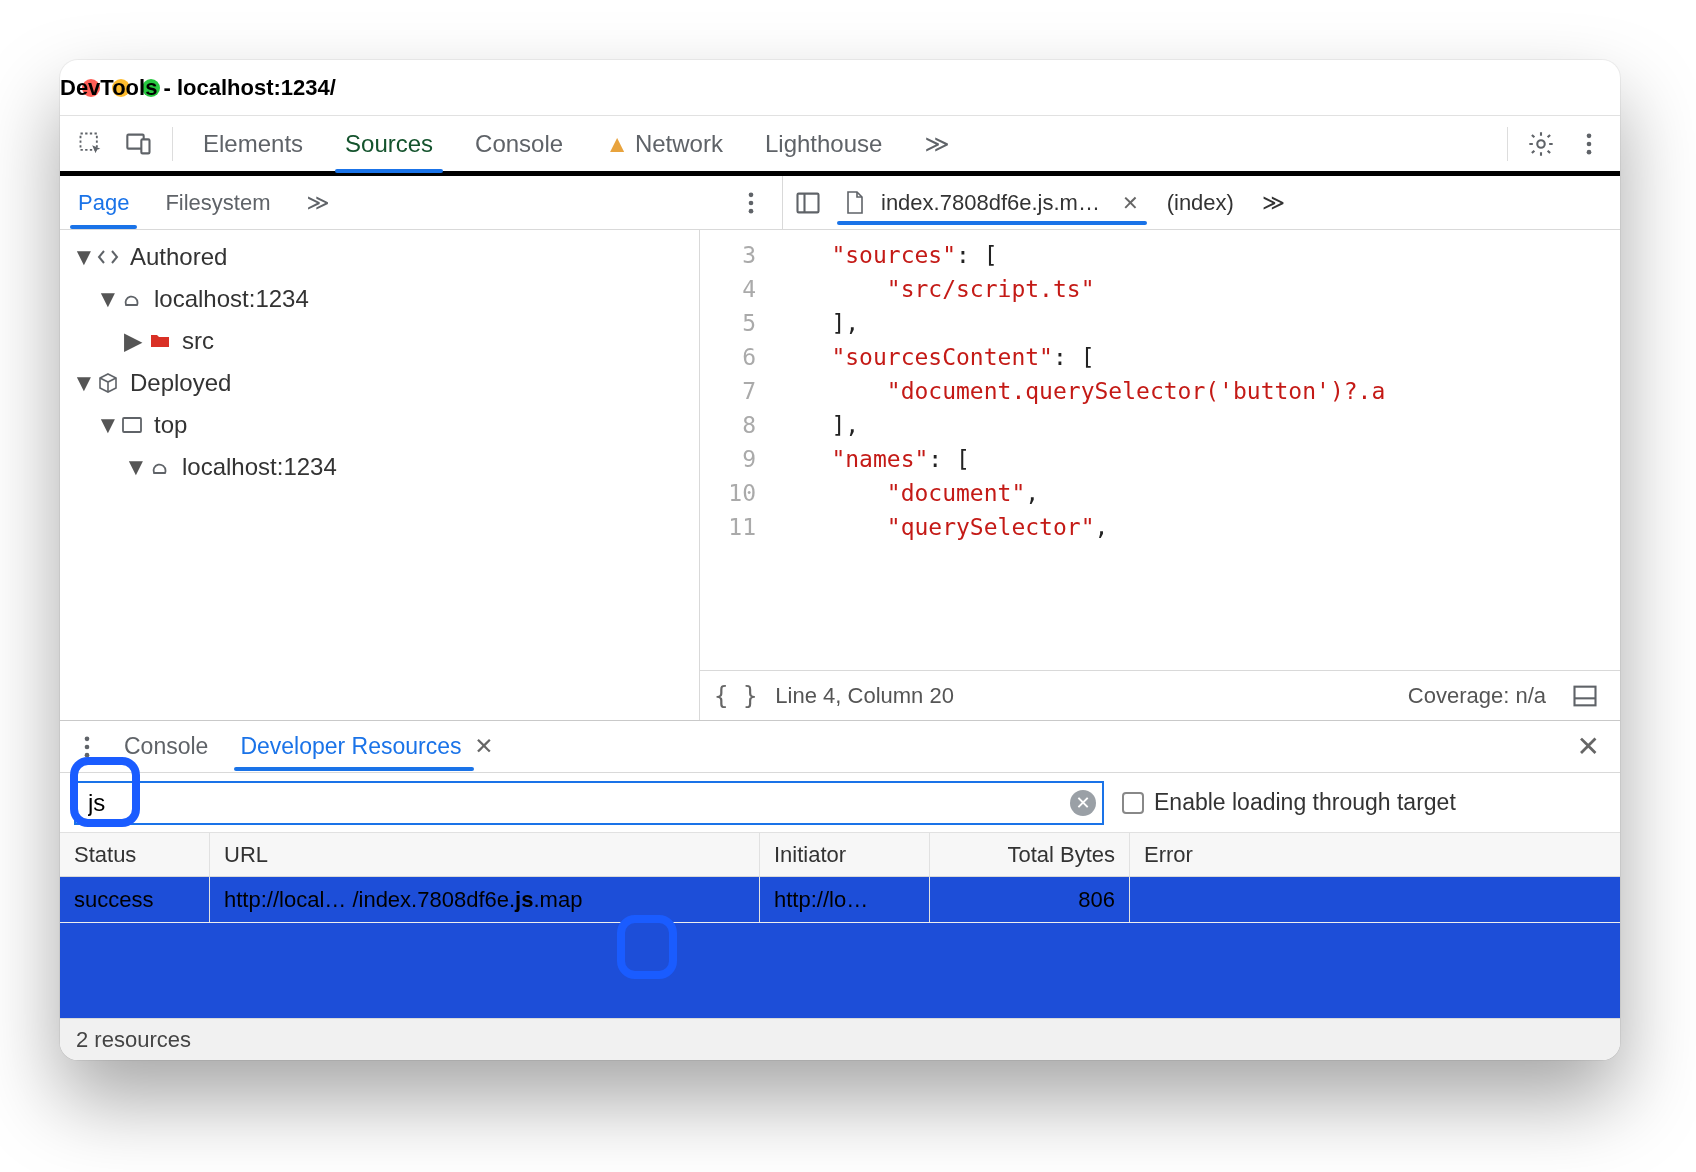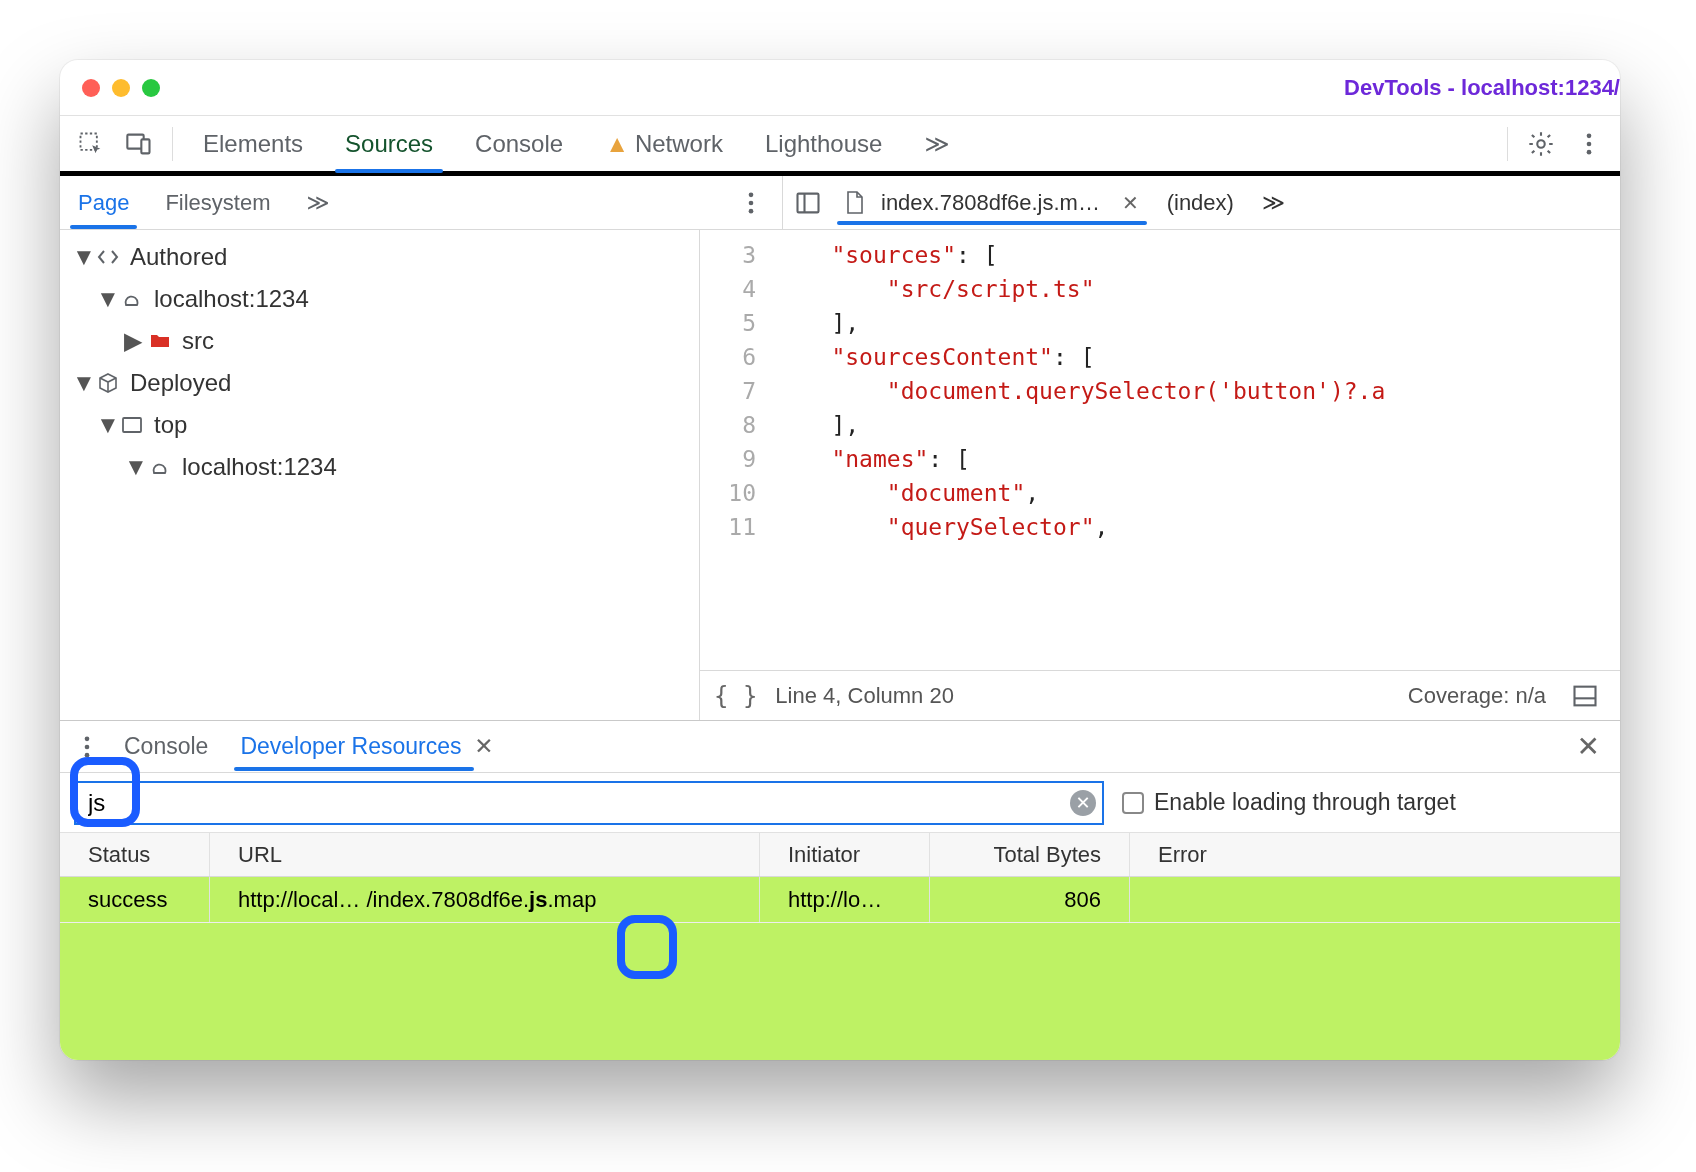--- a/index.html
+++ b/index.html
@@ -9,21 +9,21 @@
     width: 1560px; height: 1000px; border-radius: 18px; background:#fff;
     box-shadow: 0 40px 80px rgba(0,0,0,.35), 0 0 0 1px rgba(0,0,0,.05);
     display:flex; flex-direction:column; overflow:hidden;
     position:relative;
   }
   
   .titlebar { height:56px; display:flex; align-items:center; position:relative; border-bottom:1px solid #e1e1e1;}
   .traffic { display:flex; gap:12px; margin-left:22px;}
   .dot { width:18px; height:18px; border-radius:50%; }
   .dot.red{background:#ff5f57;} .dot.yellow{background:#febc2e;} .dot.green{background:#28c840;}
-  .titletext{ position:absolute; left:0; right:0; text-align:right; font-size:22px; font-weight:600; color:#6d28d9;}
+  .titletext{ position:absolute; left:0; right:0; text-align:left; font-size:22px; font-weight:600; color:#000000;}
   
   .maintabs { height:60px; display:flex; align-items:center; border-bottom:5px solid #000000; padding:0 10px; gap:6px; color:#555;}
   .iconbtn { display:inline-flex; align-items:center; justify-content:center; width:42px; height:42px; color:#5f6368;}
   .iconbtn svg{width:28px;height:28px;}
   .vdiv { width:1px; height:34px; background:#ddd; margin:0 6px;}
   .tab { font-size:24px; color:#5f6368; padding:14px 18px; cursor:pointer; position:relative;}
   .tab.active { color:#14532d; font-weight:400;}
   .tab.active::after{ content:""; position:absolute; left:8px; right:8px; bottom:-1px; height:4px; background:#1a73e8; border-radius:2px;}
   .tab .warn{ color:#e8a33d; margin-right:6px;}
   .maintabs .spacer{flex:1;}
@@ -61,23 +61,23 @@
   .drawertabs .tab2.active{ color:#1a73e8;}
   .drawertabs .tab2.active::after{content:"";position:absolute;left:10px;right:36px;bottom:-1px;height:4px;background:#1a73e8;border-radius:2px;}
   .drawertabs .xclose{ margin-left:auto; font-size:28px; color:#666; padding:0 14px; cursor:pointer;}
   .filterrow{ height:60px; display:flex; align-items:center; padding:0 14px; gap:18px; border-bottom:1px solid #e1e1e1;}
   .filterwrap{ position:relative; flex:0 0 1030px;}
   .filterinput{ width:100%; height:44px; border:2px solid #1a73e8; font-size:24px; padding:0 44px 0 12px; font-family:inherit;}
   .clearx{ position:absolute; right:8px; top:50%; transform:translateY(-50%); width:26px;height:26px;border-radius:50%;background:#9aa0a6;color:#fff;display:flex;align-items:center;justify-content:center;font-size:18px;cursor:pointer;}
   .chkrow{ display:flex; align-items:center; gap:10px; font-size:23px; color:#333;}
   .chkbox{ width:22px;height:22px;border:2px solid #888;border-radius:4px;}
   .tablehead{ display:flex; height:44px; align-items:center; font-size:22px; color:#333; border-bottom:1px solid #d9d9d9; background:#f7f7f7;}
-  .th,.td{ padding:0 28px; border-right:1px solid #e1e1e1; height:100%; display:flex; align-items:center;}
+  .th,.td{ padding:0 14px; border-right:1px solid #e1e1e1; height:100%; display:flex; align-items:center;}
   .c-status{width:150px;} .c-url{width:550px;} .c-init{width:170px;} .c-bytes{width:200px;justify-content:flex-end;} .c-error{flex:1;border-right:none;}
-  .tablebody{flex:1; background:#bef264;}
+  .tablebody{flex:1; background:#1d4ed8;}
   .tablerow{ display:flex; height:46px; font-size:22px; border-bottom:1px solid #eee;}
   .tablerow b{font-weight:700;}
   .footer{ height:42px; background:#f1f1f1; border-top:1px solid #d9d9d9; display:flex; align-items:center; padding:0 16px; font-size:22px; color:#444;}
   
   .hl{ position:absolute; border:8px solid #1a5cff; border-radius:18px; pointer-events:none;}
 </style>
 </head>
 <body>
 
 <div class="window">
@@ -286,17 +286,18 @@
         <div class="td c-url">
             <span>http://local… /index.7808df6e.</span>
             <b>js</b>
             <span>.map</span>
           </div>
         <div class="td c-init">http://lo…</div>
         <div class="td c-bytes">806</div>
         <div class="td c-error"></div>
       </div>
     </div>
+    <div class="footer">2 resources</div>
   </div>
 
   <div class="hl" style="left:10px; top:697px; width:70px; height:70px;"></div>
   <div class="hl" style="left:557px; top:855px; width:60px; height:64px;"></div>
 </div>
 
 </body></html>

